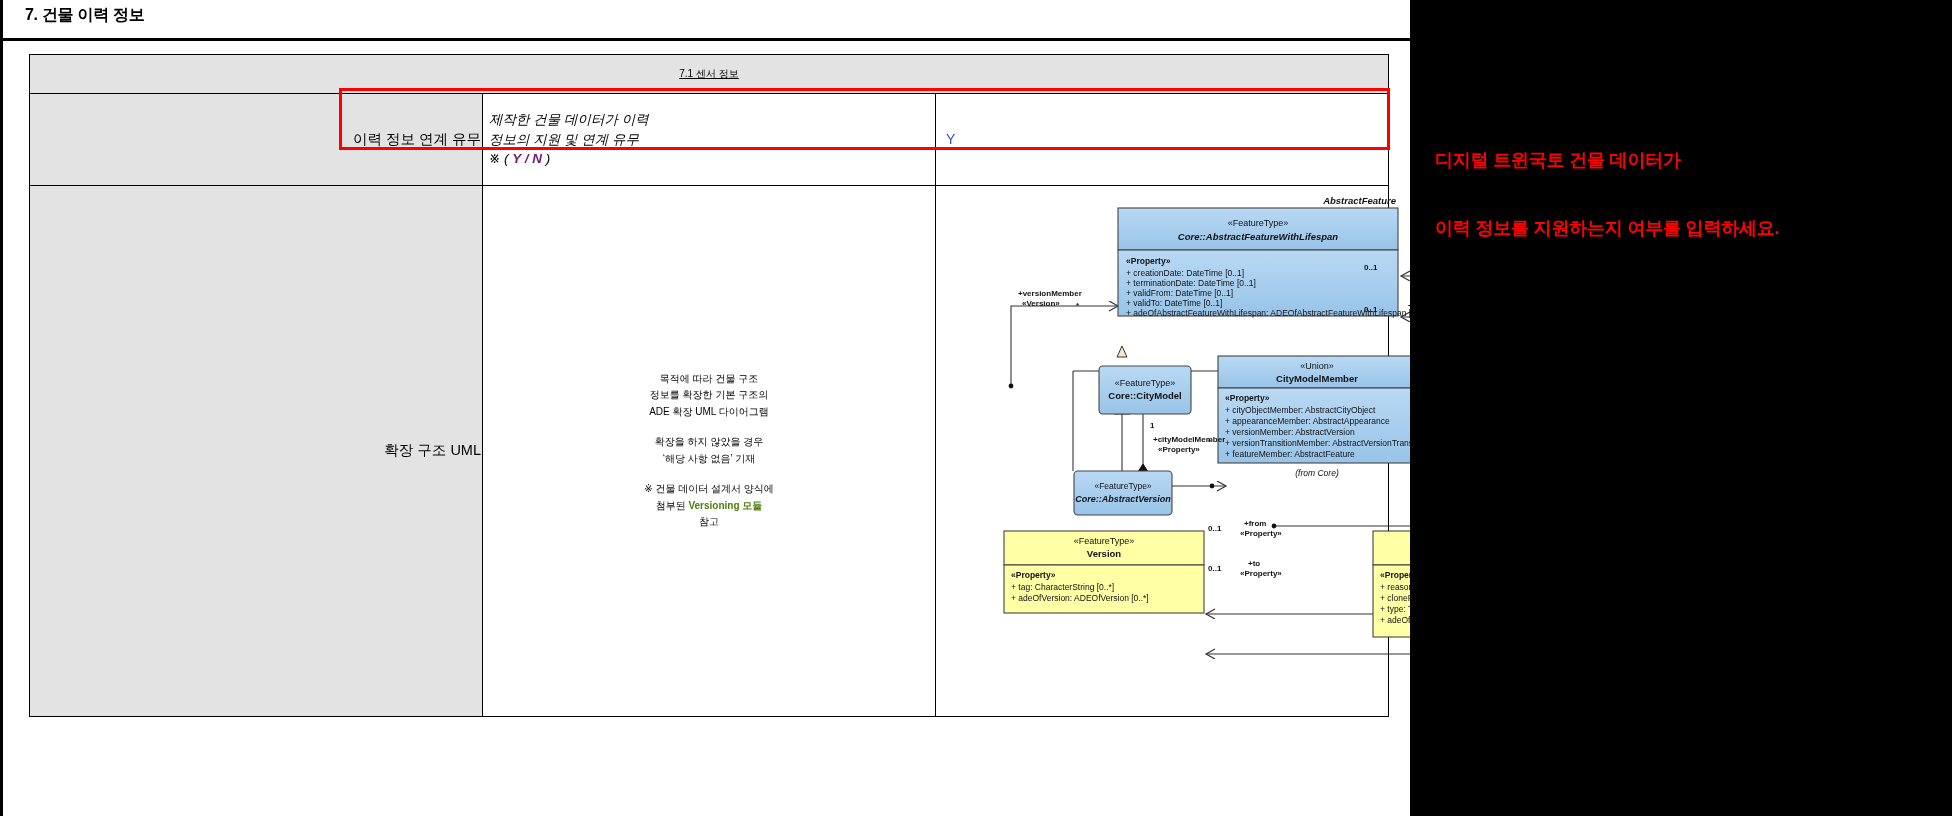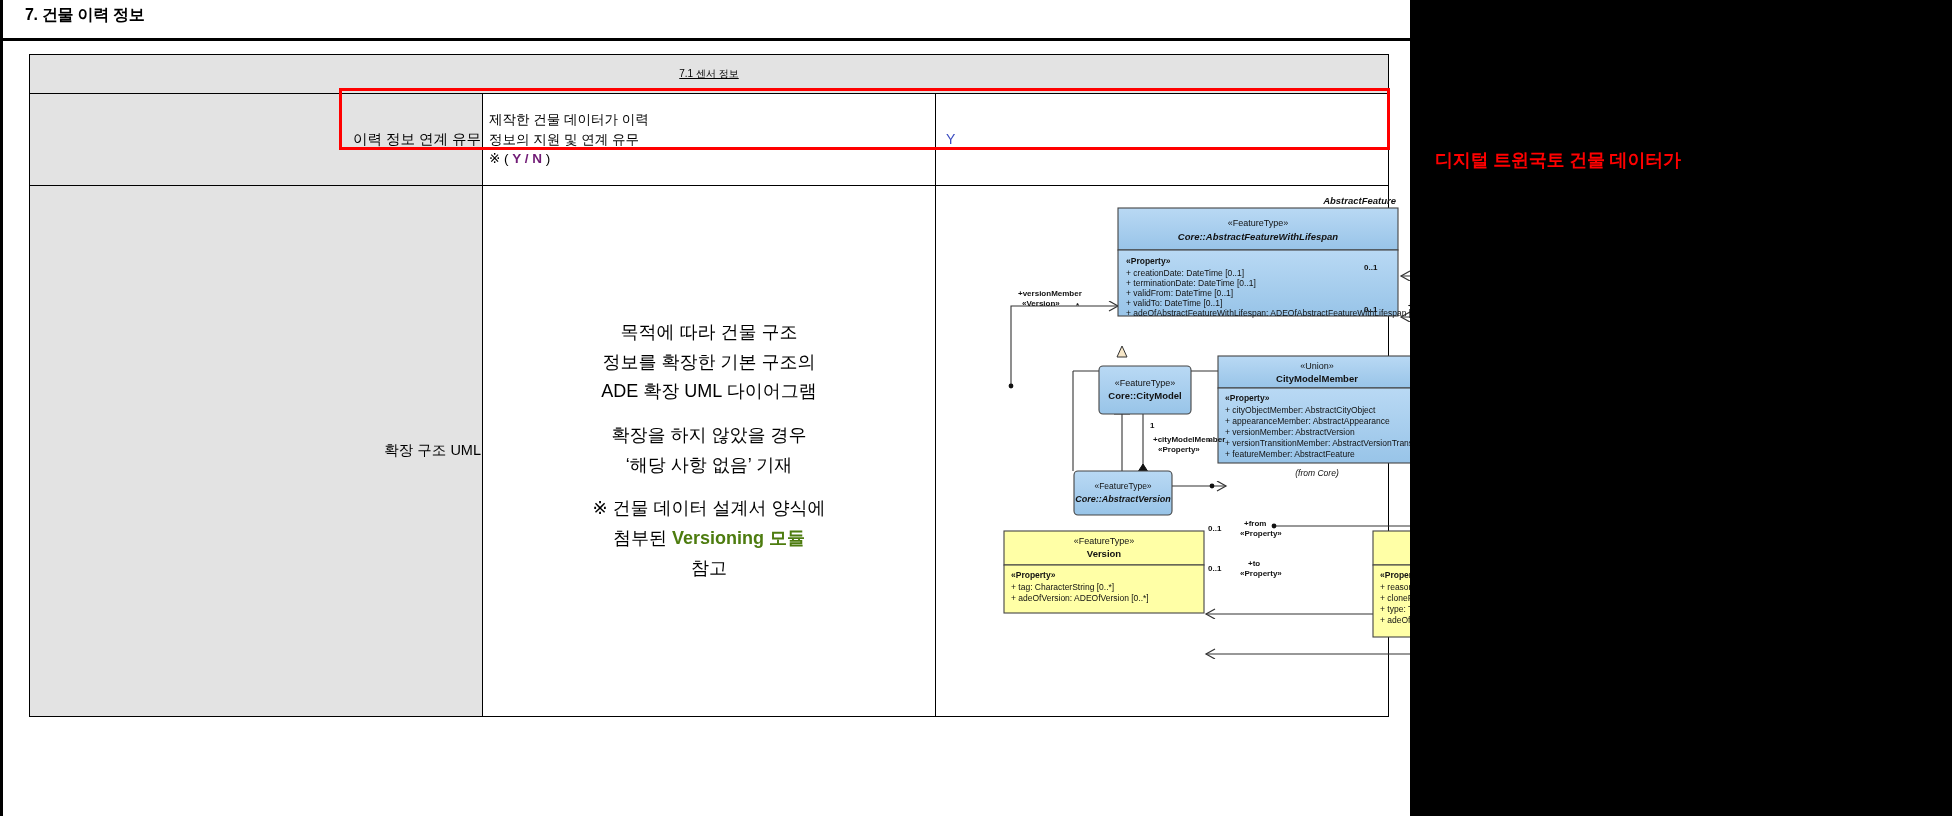--- a/index.html
+++ b/index.html
@@ -15,29 +15,29 @@
   .title-rule{position:absolute;left:0;top:38px;width:1410px;height:3px;background:#000;}
 
   table.form{position:absolute;left:26px;top:54px;width:1360px;
              border-collapse:collapse;table-layout:fixed;}
   table.form td{border:1px solid #000;vertical-align:middle;}
   .sec-head{background:#e3e3e3;text-align:center;font-size:10px;font-weight:normal;
             height:36px;color:#000;text-decoration:underline;}
   .lbl-cell{background:#e3e3e3;width:155px;text-align:right;font-size:14.5px;
             font-weight:normal;color:#000;}
   .desc-cell{width:168px;font-size:13.5px;color:#000;padding:16px 6px;line-height:1.45;
-             text-align:justify;}
+             text-align:justify;font-style:italic;}
   .desc-cell .mark{color:#701a75;font-weight:bold;}
   .val-cell{position:relative;padding:0 10px;font-size:14px;color:#2b3fd0;
             vertical-align:middle;height:60px;}
   .val-text{color:#3b4cc0;font-size:14px;}
   .redbox{position:absolute;left:336px;top:88px;width:1051px;height:62px;
           border:3px solid #f00;box-sizing:border-box;pointer-events:none;}
 
-  .uml-label{font-size:18px;color:#000;line-height:1.65;text-align:center;padding:6px 8px;margin-top:7px;}
+  .uml-label{font-size:10px;color:#000;line-height:1.65;text-align:center;padding:6px 8px;margin-top:7px;}
   .uml-label .red{color:#4d7c0f;font-weight:bold;}
   .uml-label .blk{display:block;}
   .uml-label .gap{display:block;height:14px;}
 
   
   .uml-canvas{position:relative;width:100%;height:100%;}
   .uml-canvas svg{position:absolute;left:0;top:0;}
 
   
   .panel{position:absolute;left:1410px;top:0;width:542px;height:816px;background:#000;}
@@ -289,16 +289,17 @@
       </tr>
     </tbody>
       </table>
 
     <div class="redbox"></div>
   </div>
 
   <div class="panel">
     <div class="panel-note">
       <span>디지털 트윈국토 건물 데이터가</span>
+      <span>이력 정보를 지원하는지 여부를 입력하세요.</span>
     </div>
   </div>
 
 </div>
 
 </body></html>

